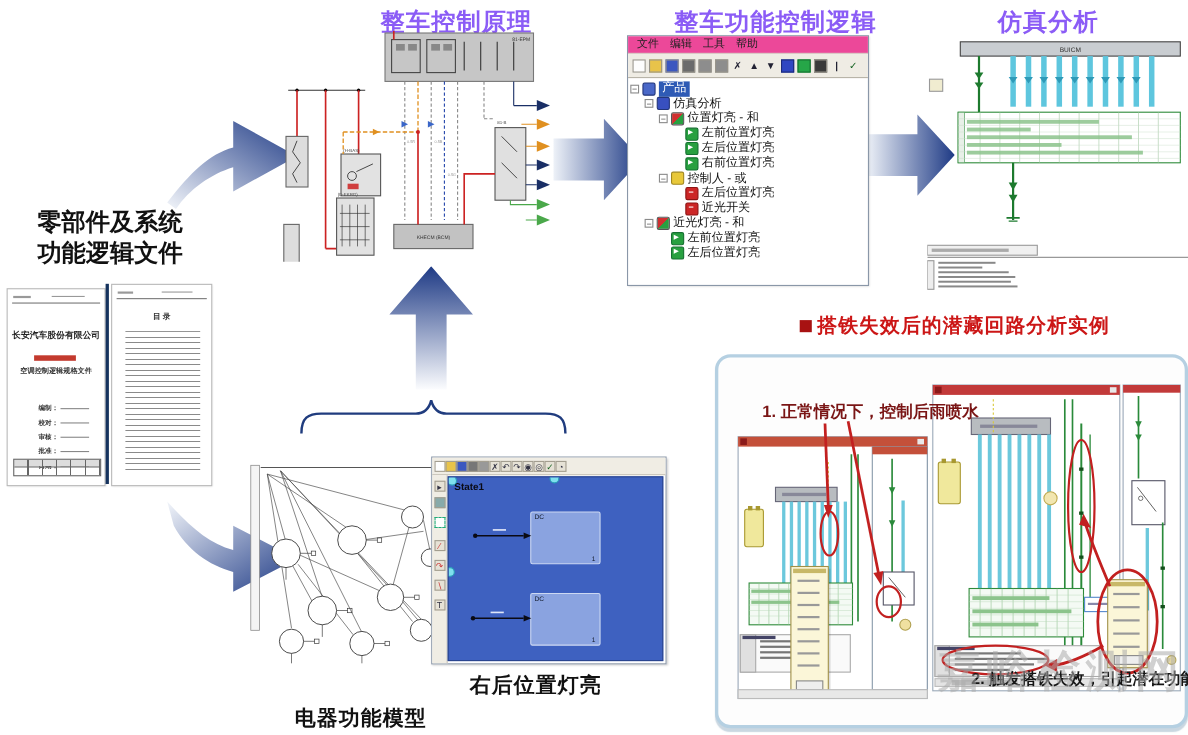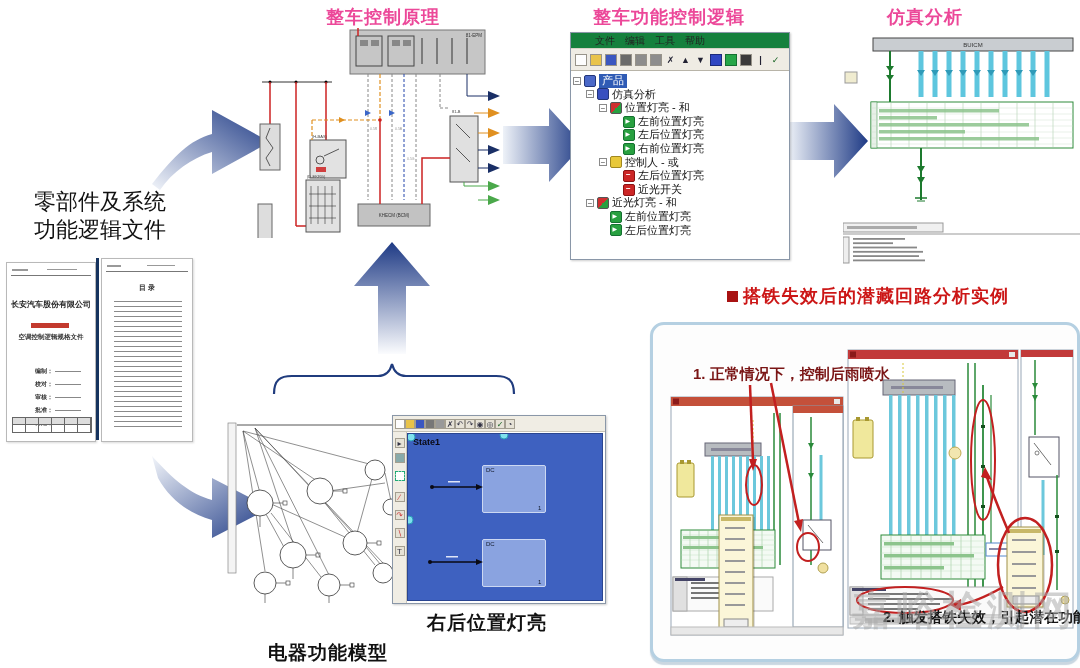--- a/index.html
+++ b/index.html
@@ -1,38 +1,38 @@
 <!DOCTYPE html>
 <html><head>
 <meta charset="utf-8">
 <style>
   html,body{margin:0;padding:0;background:#fff;}
   #canvas{position:relative;width:1080px;height:668px;background:#fff;overflow:hidden;
           font-family:"Liberation Sans","DejaVu Sans",sans-serif;color:#111;}
   .abs{position:absolute;}
-  .big-title{font-size:18px;font-weight:bold;color:#ec4899;letter-spacing:1px;white-space:nowrap;}
-  .side-label{font-size:22px;font-weight:normal;text-align:right;line-height:28px;white-space:nowrap;}
+  .big-title{font-size:22px;font-weight:bold;color:#8b5cf6;letter-spacing:1px;white-space:nowrap;margin-left:20px;}
+  .side-label{font-size:22px;font-weight:bold;text-align:right;line-height:28px;white-space:nowrap;}
   .caption{font-size:19px;font-weight:bold;letter-spacing:1px;white-space:nowrap;}
   
   .doc{background:#fff;border:1px solid #b9b9b9;box-shadow:1px 1px 2px rgba(0,0,0,.15);}
   .doc-hbar{position:absolute;height:2px;background:#999;}
   .doc-line{position:absolute;height:1px;background:#777;}
   .doc-company{position:absolute;width:100%;text-align:center;font-size:8px;font-weight:bold;color:#222;white-space:nowrap;}
   .doc-red{position:absolute;left:24px;width:38px;height:5px;background:#c33a2e;}
   .doc-sub{position:absolute;width:100%;text-align:center;font-size:6.5px;font-weight:bold;color:#333;white-space:nowrap;}
   .dfield{position:relative;font-size:6px;font-weight:bold;color:#333;margin-bottom:4px;white-space:nowrap;}
   .dline{display:inline-block;width:26px;height:1px;background:#888;margin-left:2px;vertical-align:middle;}
   .toc-stripes{background:repeating-linear-gradient(to bottom,#8a8a8a 0,#8a8a8a 1px,transparent 1px,transparent 5px);}
   .mini-table{position:absolute;border:1px solid #666;background:
       repeating-linear-gradient(to right,transparent 0 12px,#666 12px 13px),
       linear-gradient(to bottom,#ddd 0 6px,transparent 6px);}
   .mini-table:before{content:"";position:absolute;left:0;top:6px;right:0;height:1px;background:#666;}
   
   .win{background:#fff;border:1px solid #8a97a8;box-shadow:1px 1px 2px rgba(0,0,0,.2);}
-  .menubar{height:15px;background:#15803d;border-bottom:1px solid #d6d2c6;font-size:10px;line-height:15px;color:#222;padding-left:19px;}
+  .menubar{height:15px;background:#ec4899;border-bottom:1px solid #d6d2c6;font-size:10px;line-height:15px;color:#222;padding-left:3px;}
   .menu-item{display:inline-block;padding:0 5px;}
   .toolbar{height:21px;background:#efece4;border-bottom:1px solid #b8b4a8;padding-left:2px;display:flex;align-items:center;}
   .tb{width:12px;height:12px;display:inline-block;margin:0 1.5px;border:1px solid #98948a;background:#ddd;
       font-size:9px;line-height:11px;text-align:center;color:#333;box-sizing:border-box;}
   .tb.w{background:#fdfdfd}.tb.y{background:#e8c34a}.tb.b{background:#3b57c0}
   .tb.d{background:#6b6b6b}.tb.d2{background:#8d8d8d}
   .tb.bb{background:#2f46c2;border-color:#1c2a7a}.tb.gg{background:#26a648;border-color:#157031}.tb.dd{background:#3a3a3a}
   .tb.t{background:none;border-color:transparent;color:#223;font-weight:bold;}
   .tb.ck{color:#13611f;}
   .tree{padding:3px 0 0 2px;font-size:11px;line-height:13.6px;color:#111;}

